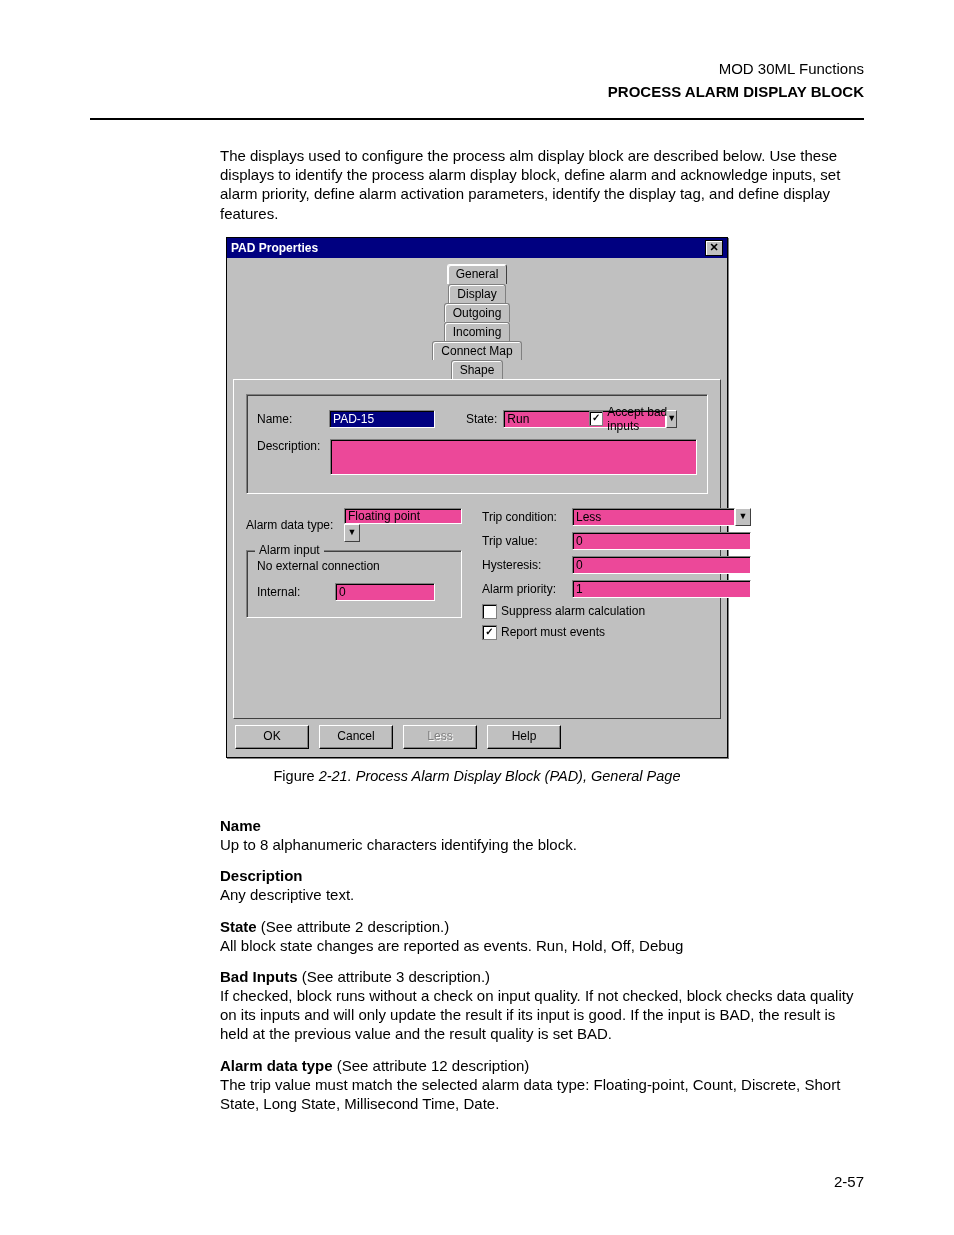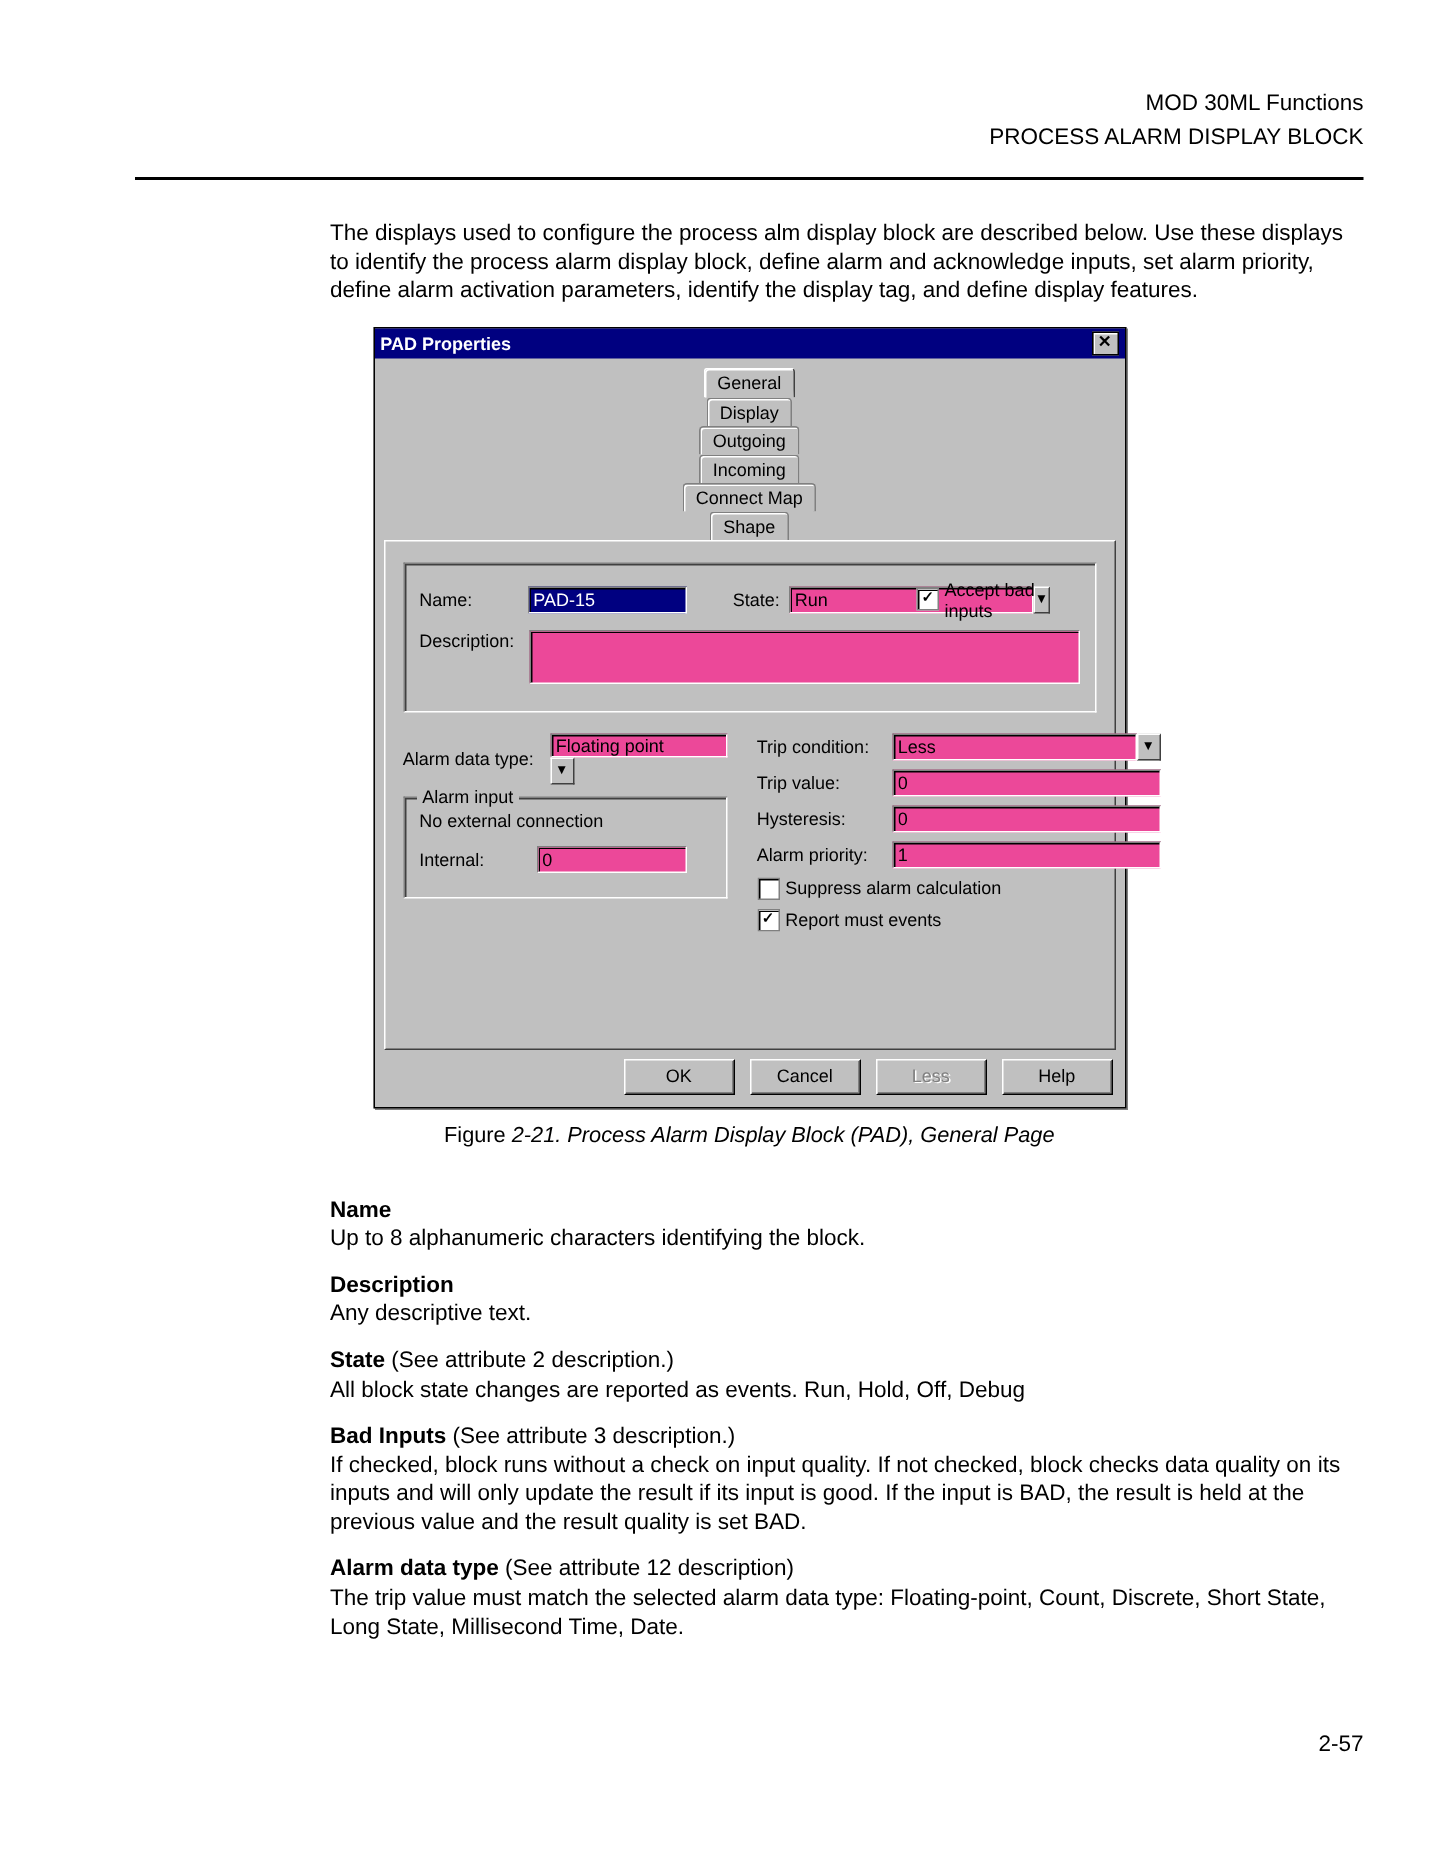--- a/index.html
+++ b/index.html
@@ -3,31 +3,31 @@
 <meta charset="utf-8">
 <style>
   body {
     margin: 0;
     background: #fff;
     font-family: Arial, Helvetica, sans-serif;
     color: #000;
     width: 954px;
   }
   .page {
-    padding: 60px 45px 40px 90px;
+    padding: 60px 90px 40px 90px;
     box-sizing: border-box;
   }
   .header-right {
     text-align: right;
     font-size: 15px;
     margin-bottom: 6px;
   }
   .header-bold {
     text-align: right;
-    font-weight: normal;
+    font-weight: bold;
     font-size: 15px;
     margin-bottom: 18px;
   }
   .header-rule {
     border-top: 2px solid #000;
     margin-bottom: 26px;
   }
   .section-heading {
     font-size: 17px;
     font-weight: bold;
@@ -170,21 +170,20 @@
   }
   .fieldset-legend {
     position:absolute;
     top:-8px; left:8px;
     background:#c0c0c0;
     padding:0 4px;
     font-size:12px;
   }
   .btnbar {
     display:flex;
-    justify-content:flex-end;
     gap:10px;
     padding: 0 8px 8px 8px;
   }
   .btn {
     width:72px; height:22px;
     border:1px solid #fff;
     border-right-color:#000;
     border-bottom-color:#000;
     background:#c0c0c0;
     font-size:12px;

